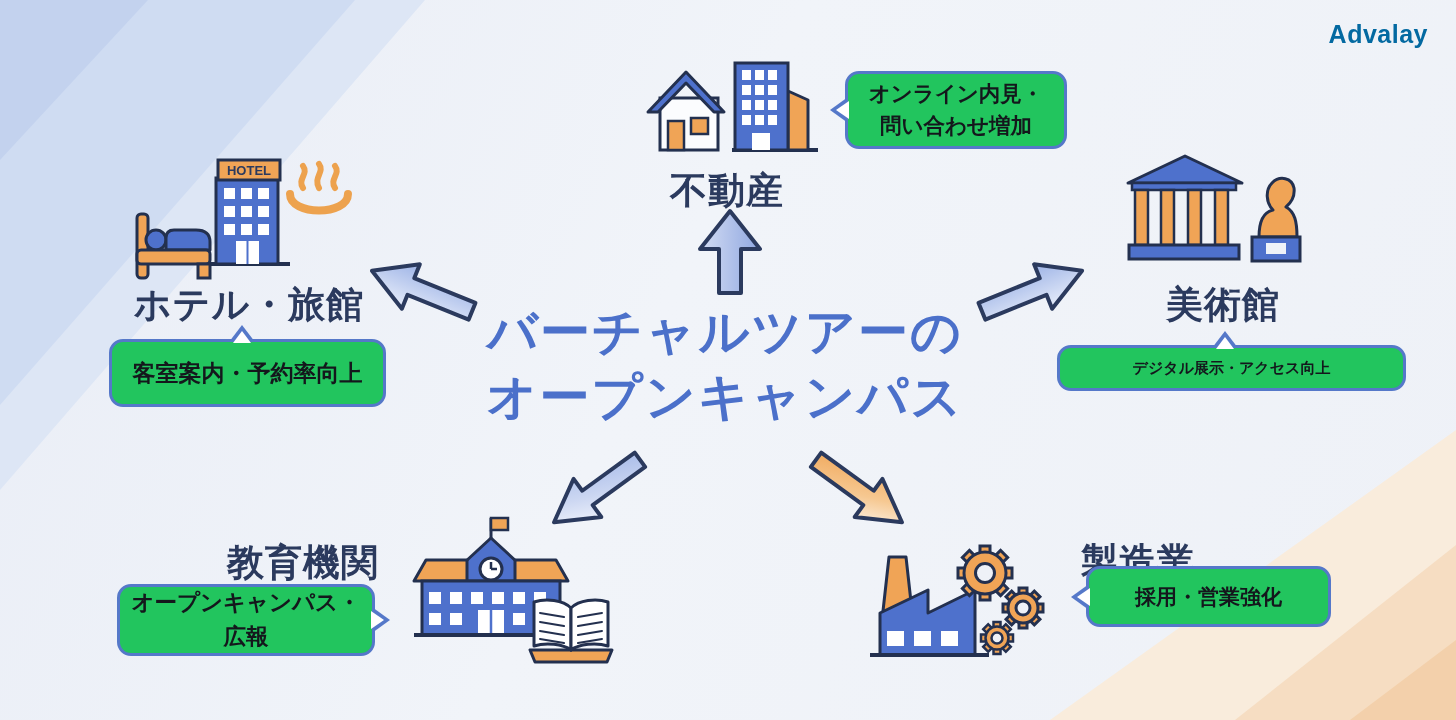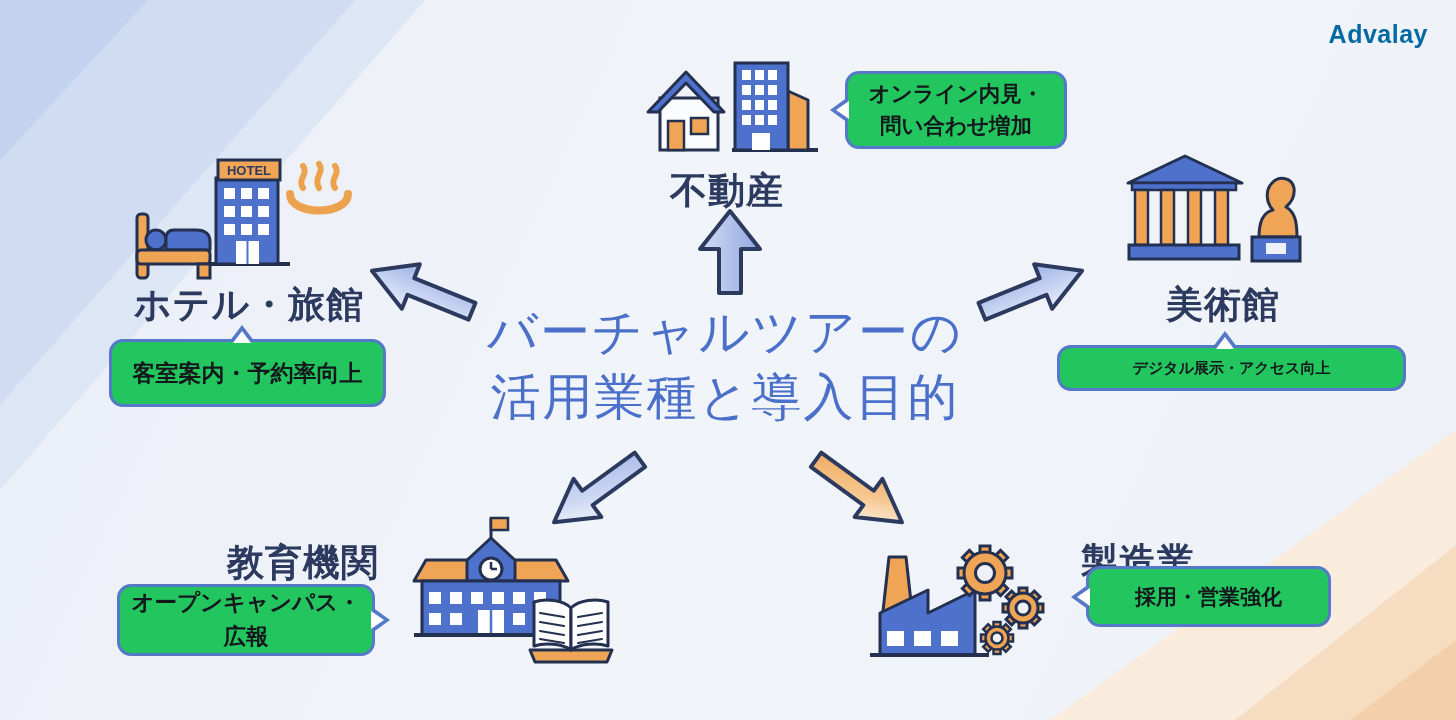--- a/index.html
+++ b/index.html
@@ -10,21 +10,21 @@
   .tri{position:absolute;left:0;top:0;width:1456px;height:720px;pointer-events:none;}
   .tlA{background:#dde6f5;clip-path:polygon(0 0,425px 0,0 490px);}
   .tlB{background:#cfdcf2;clip-path:polygon(0 0,355px 0,0 405px);}
   .tlC{background:#c3d2ee;clip-path:polygon(0 0,148px 0,0 160px);}
   .brA{background:#f9ecdc;clip-path:polygon(1456px 430px,1456px 720px,1050px 720px);}
   .brB{background:#f6ddc2;clip-path:polygon(1456px 545px,1456px 720px,1235px 720px);}
   .brC{background:#f3d0ab;clip-path:polygon(1456px 640px,1456px 720px,1350px 720px);}
   .brand{position:absolute;top:20px;right:28px;font-size:25px;font-weight:bold;
          color:#0369a1;letter-spacing:.5px;}
   .title{position:absolute;left:425px;top:300px;width:600px;text-align:center;
-         font-size:50px;line-height:65px;font-weight:normal;color:#4b70ca;letter-spacing:2px;}
+         font-size:50px;line-height:65px;font-weight:bold;color:#4b70ca;letter-spacing:2px;}
   .node-label{position:absolute;font-size:37px;font-weight:bold;color:#2b3a5e;
          text-align:center;letter-spacing:1px;}
   .bubble{position:absolute;background:#22c55e;border:3px solid #5578c9;border-radius:14px;
          display:flex;align-items:center;justify-content:center;text-align:center;
          font-weight:bold;color:#14171c;white-space:pre-line;box-sizing:border-box;}
   .pt::before{content:"";position:absolute;top:-17px;left:var(--px,48%);margin-left:-13px;
          border:13px solid transparent;border-top:none;border-bottom:17px solid #5578c9;}
   .pt::after{content:"";position:absolute;top:-11px;left:var(--px,48%);margin-left:-9px;
          border:9px solid transparent;border-top:none;border-bottom:12px solid #fff;}
   .pl::before{content:"";position:absolute;left:-18px;top:50%;margin-top:-13px;
@@ -44,21 +44,21 @@
 <div class="tri tlB"></div>
 <div class="tri tlC"></div>
 <div class="tri brA"></div>
 <div class="tri brB"></div>
 <div class="tri brC"></div>
 
 <div class="brand">Advalay</div>
 
 <div class="title">
   <div>バーチャルツアーの</div>
-  <div>活用業種と導入目的</div>
+  <div>オープンキャンパス</div>
 </div>
 
 <svg class="abs" style="left:694px;top:206px" width="72" height="92" viewBox="0 0 72 92">
   <defs>
       <linearGradient id="gUp" x1="0" y1="0" x2="1" y2="0">
     <stop offset="0" stop-color="#d4ddf4"></stop>
         <stop offset="1" stop-color="#8fa7e0"></stop>
       </linearGradient>
     </defs>
   <path d="M36,5 L66,43 H47 V87 H25 V43 H6 Z" fill="url(#gUp)" stroke="#2b3a5e" stroke-width="4" stroke-linejoin="round"></path>

